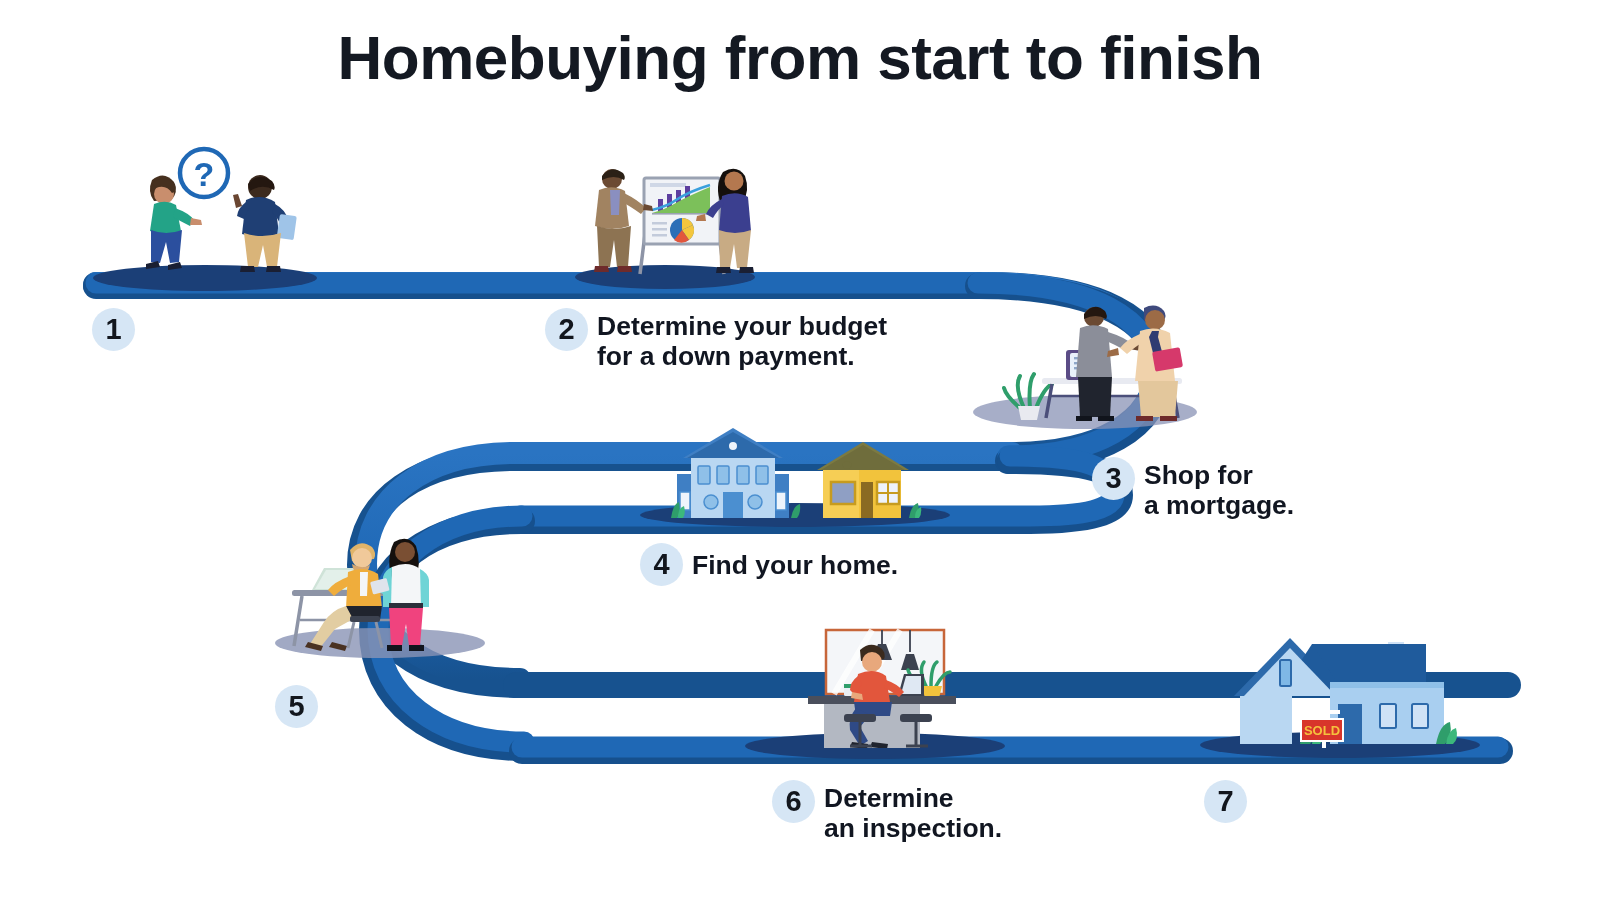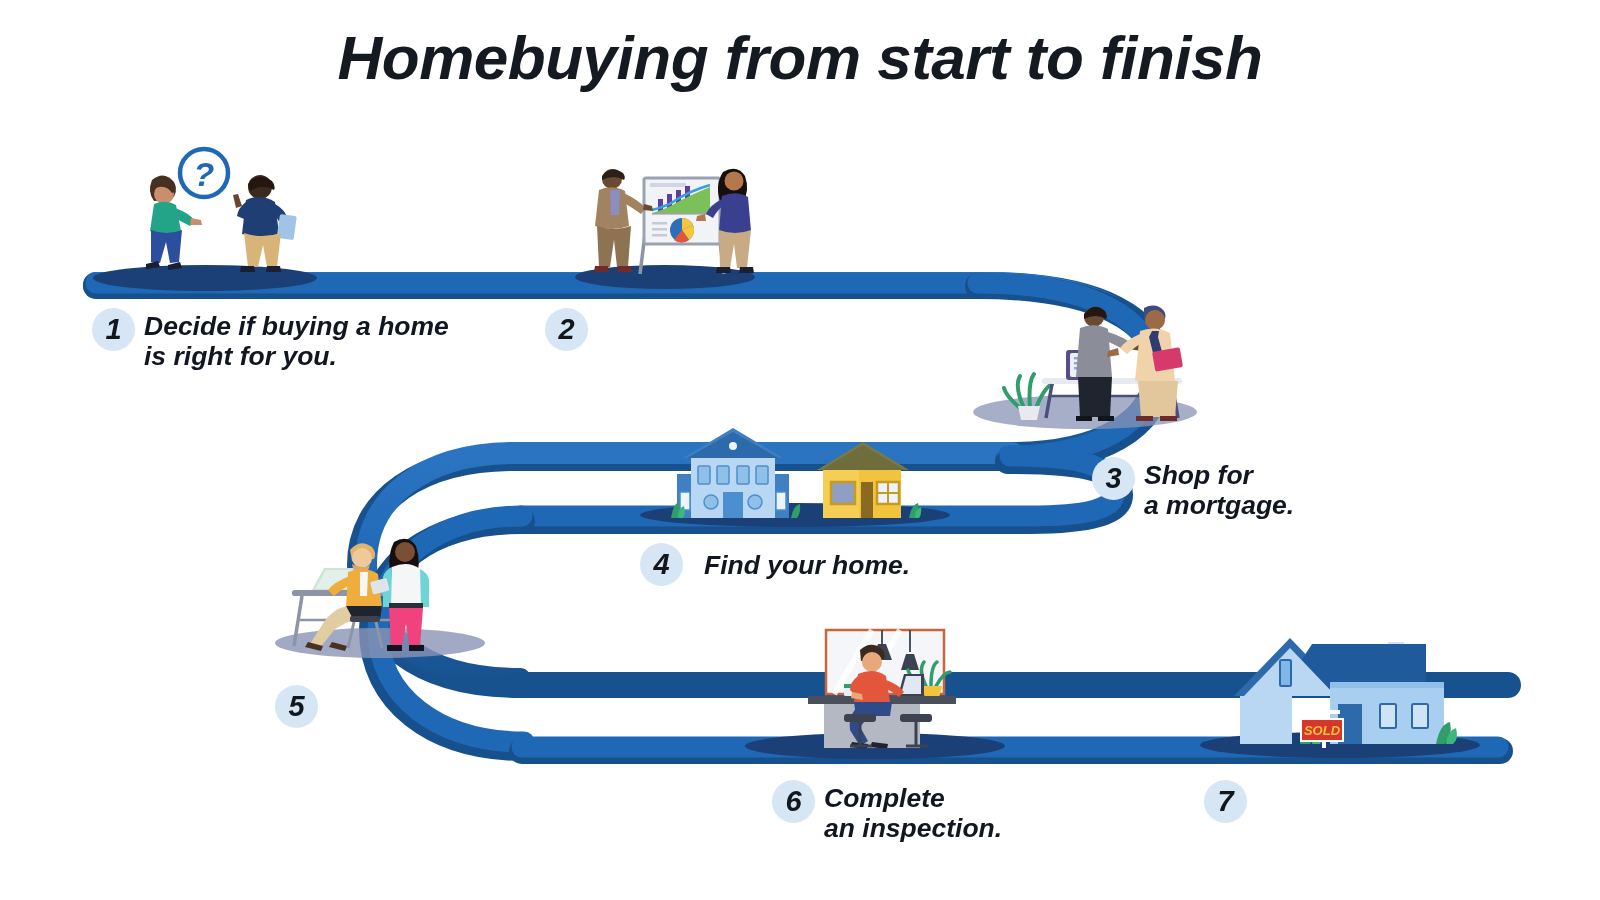--- a/index.html
+++ b/index.html
@@ -12,21 +12,20 @@
     height: 900px;
     overflow: hidden;
     font-family: "Liberation Sans", sans-serif;
     color: #1b1f2a;
   }
   #infographic {
     position: relative;
     width: 1600px;
     height: 900px;
     background: #ffffff;
-    font-style: italic;
   }
   #page-title {
     position: absolute;
     top: 22px;
     left: 0;
     width: 1600px;
     text-align: center;
     font-size: 62px;
     font-weight: 700;
     letter-spacing: -0.5px;
@@ -65,21 +64,21 @@
   }
   .step-text {
     font-size: 26.5px;
     font-weight: 600;
     line-height: 1.14;
     color: #111621;
     padding-top: 3px;
     white-space: pre-line;
     font-family: "Liberation Sans", sans-serif;
   }
-  .step-inline .step-text { padding-top: 7px; margin-left: 12px; }
+  .step-inline .step-text { padding-top: 7px; }
 
   #step-1 { left: 92px;  top: 308px; }
   #step-2 { left: 545px; top: 308px; }
   #step-3 { left: 1092px; top: 457px; }
   #step-4 { left: 640px; top: 543px; }
   #step-5 { left: 275px; top: 685px; }
   #step-6 { left: 772px; top: 780px; }
   #step-7 { left: 1204px; top: 780px; }
 </style>
 </head>
@@ -421,46 +420,46 @@
       <path d="M104 84 L104 128" stroke="#ffffff" stroke-width="4"></path>
       <path d="M90 92 L120 92" stroke="#ffffff" stroke-width="4"></path>
       <rect x="80" y="98" width="44" height="24" fill="#ffffff"></rect>
       <rect x="82" y="100" width="40" height="20" fill="#d8352b"></rect>
       <text x="102" y="115" font-family="Liberation Sans, sans-serif" font-size="13" font-weight="700" fill="#f5c13d" text-anchor="middle">SOLD</text>
     </g>
   </svg>
 
   <div class="step" id="step-1">
     <div class="step-badge">1</div>
-    <div class="step-text">Decide if buying a home
-is right for you.</div>
   </div>
 
   <div class="step" id="step-2">
     <div class="step-badge">2</div>
+    <div class="step-text">Determine your budget
+for a down payment.</div>
   </div>
 
   <div class="step" id="step-3">
     <div class="step-badge">3</div>
     <div class="step-text">Shop for
 a mortgage.</div>
   </div>
 
   <div class="step step-inline" id="step-4">
     <div class="step-badge">4</div>
     <div class="step-text">Find your home.</div>
   </div>
 
   <div class="step" id="step-5">
     <div class="step-badge">5</div>
   </div>
 
   <div class="step" id="step-6">
     <div class="step-badge">6</div>
-    <div class="step-text">Complete
+    <div class="step-text">Determine
 an inspection.</div>
   </div>
 
   <div class="step" id="step-7">
     <div class="step-badge">7</div>
   </div>
 
 </div>
 
 </body></html>

